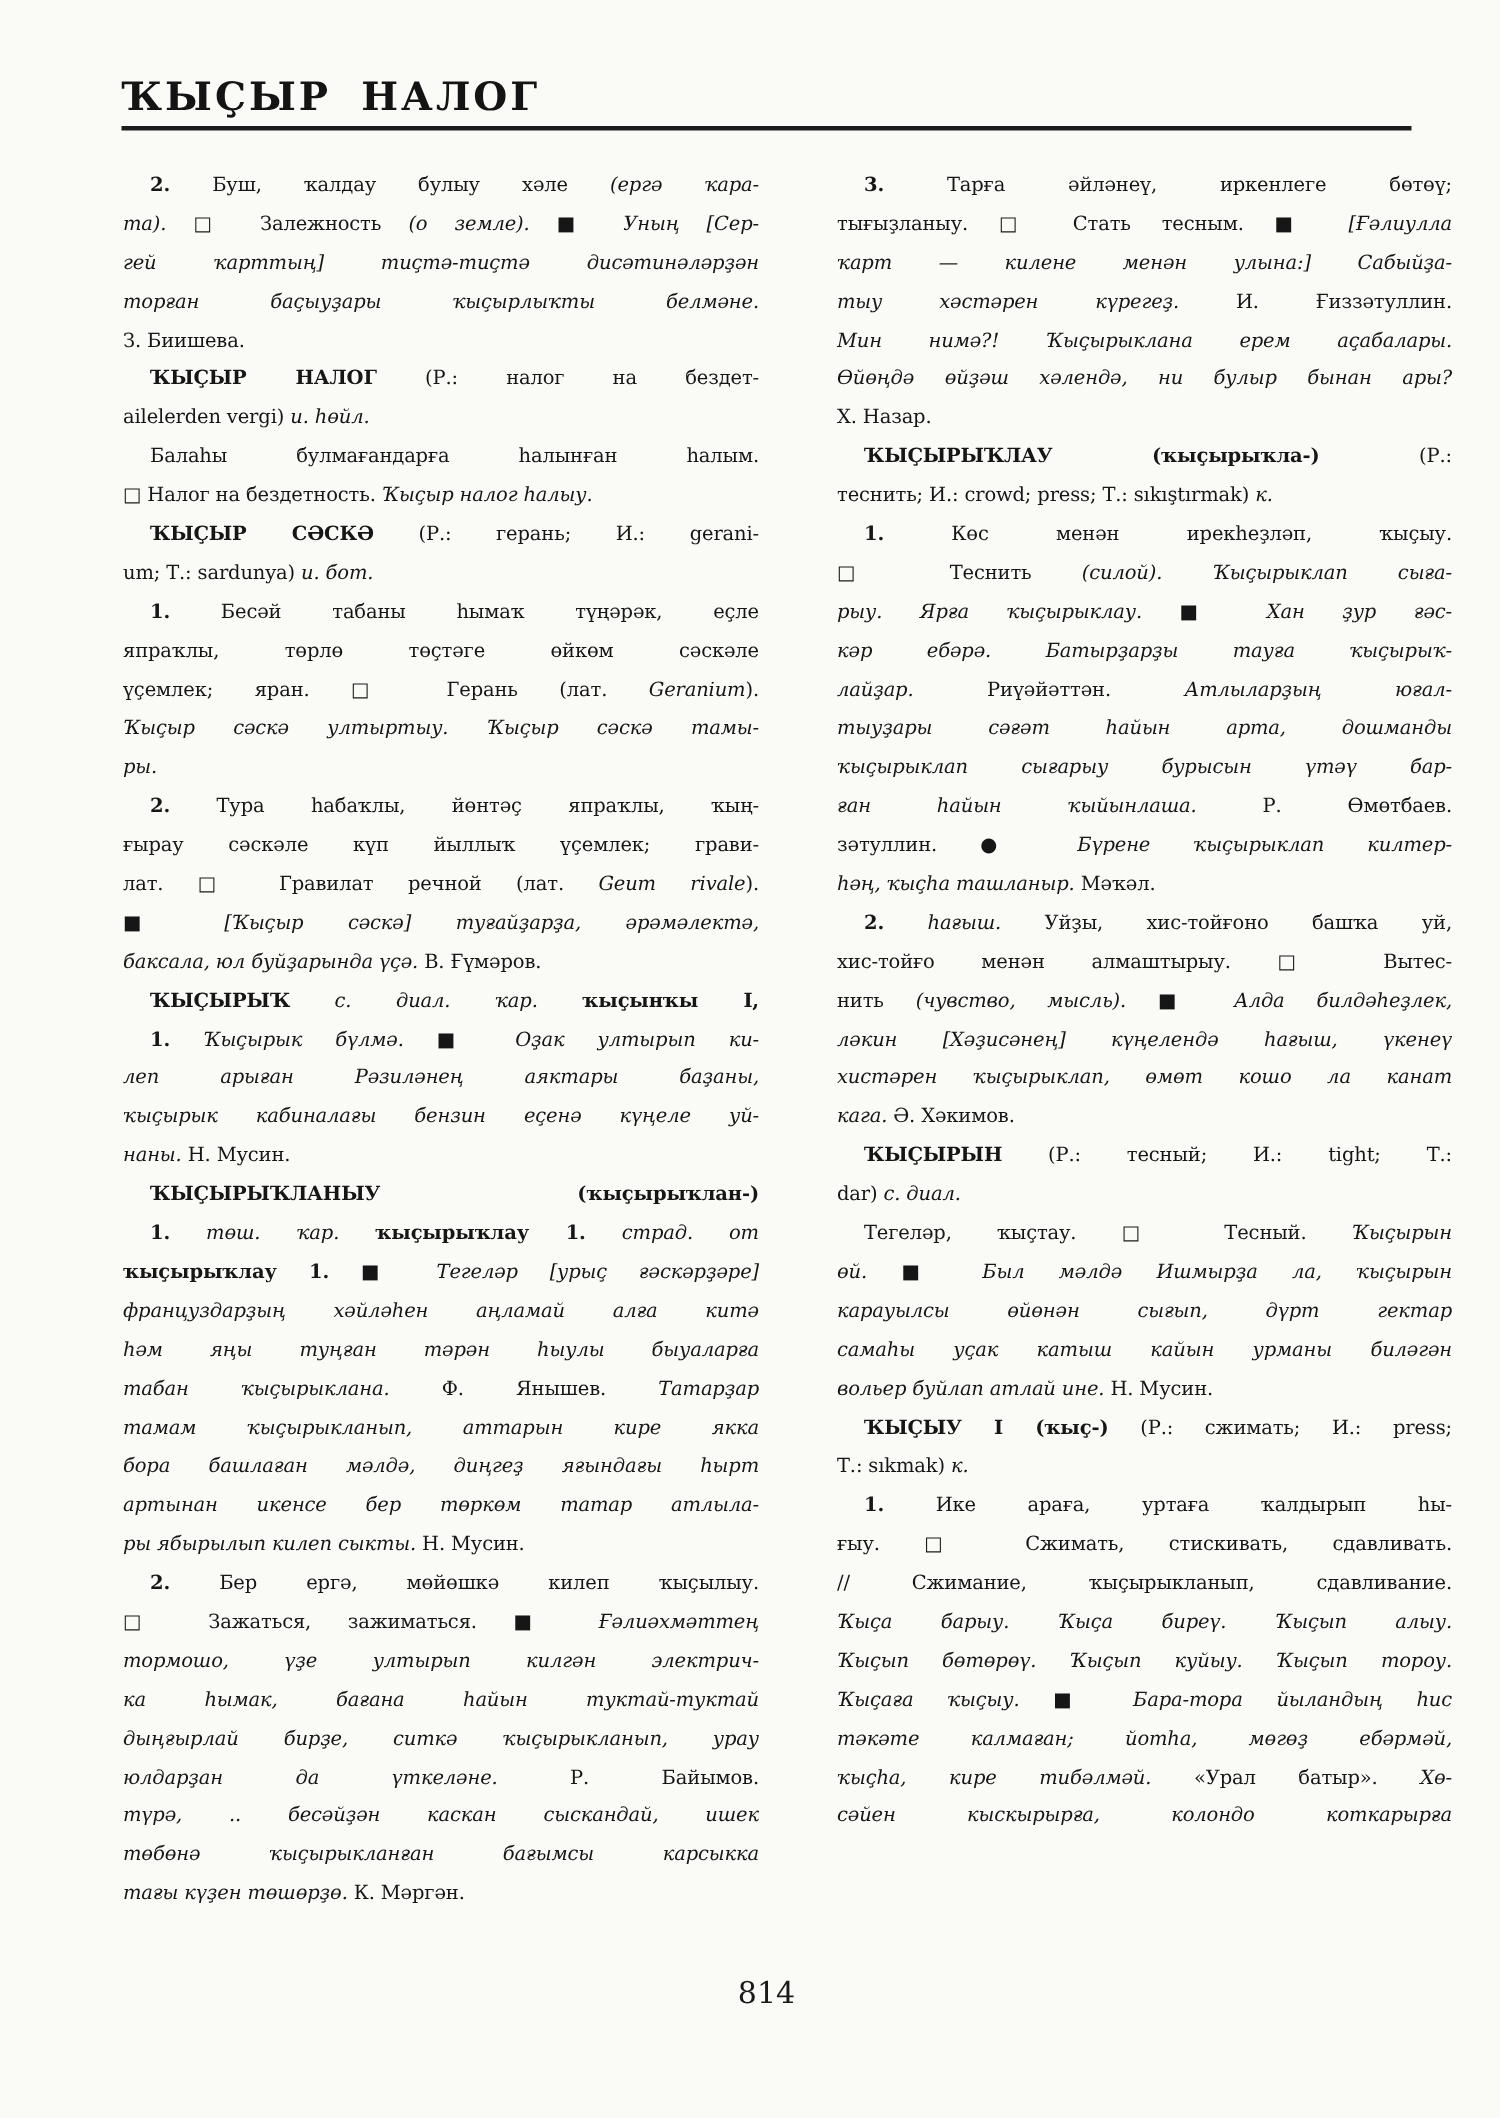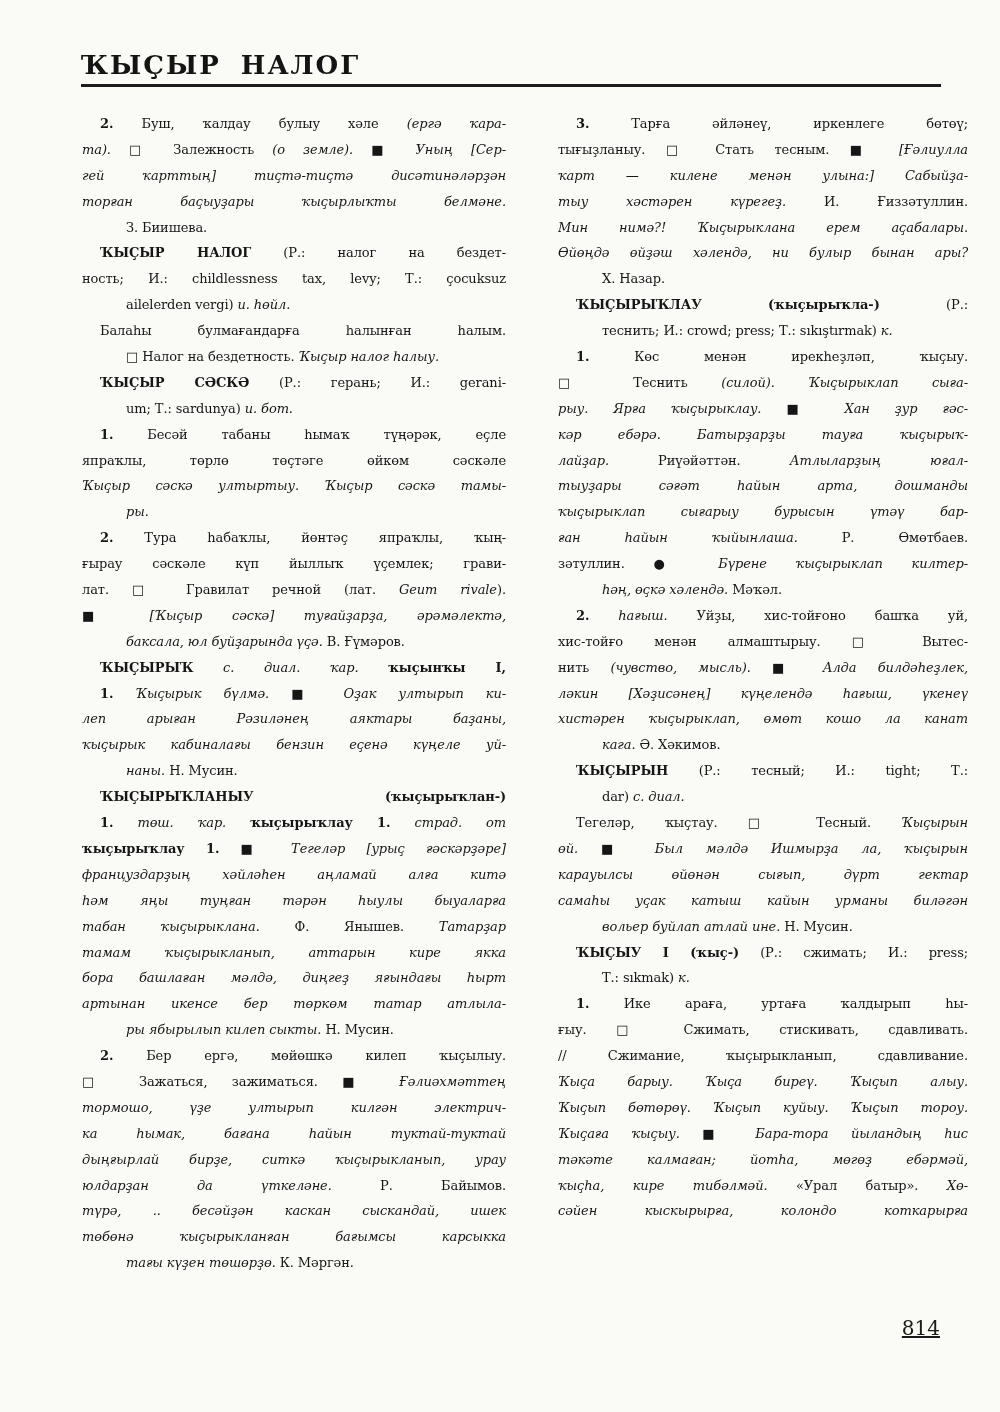--- a/index.html
+++ b/index.html
@@ -29,53 +29,53 @@
   }
   .col-left  { left:82px;  width:424px; }
   .col-right { left:558px; width:410px; }
   .line {
     height:25.9px; line-height:25.9px;
     text-align:justify; text-align-last:justify;
     overflow:hidden;
     letter-spacing:-0.1px;
     white-space:normal;
   }
-  .line.end { text-align-last:left;margin-left:44px; }
+  .line.end { text-align-last:left; }
   .line.ind { text-indent:18px; }
   .r  { font-style:normal; font-weight:400; }
   .i  { font-style:italic; font-weight:400; }
   .b  { font-style:normal; font-weight:700; }
   .page-number {
     position:absolute; left:82px; top:1316px;
-    width:858px; text-align:right;
-    font-size:20px; color:#1a1a1a;text-decoration:underline;
+    width:858px; text-align:center;
+    font-size:20px; color:#1a1a1a;
   }
 </style>
 </head>
 <body>
 
 <div class="page">
   <div class="running-head">ҠЫҪЫР НАЛОГ</div>
   <div class="head-rule"></div>
 
   <div class="col col-left" id="col-left">
       <div class="line ind"><span class="b">2.</span><span class="r"> Буш, ҡалдау булыу хәле </span><span class="i">(ергә ҡара-</span></div>
       <div class="line"><span class="i">та).</span><span class="r"> □ Залежность </span><span class="i">(о земле).</span><span class="r"> ■ </span><span class="i">Уның [Сер-</span></div>
       <div class="line"><span class="i">гей ҡарттың] тиҫтә-тиҫтә дисәтинәләрҙән</span></div>
       <div class="line"><span class="i">торған баҫыуҙары ҡыҫырлыҡты белмәне.</span></div>
       <div class="line end"><span class="r">З. Биишева.</span></div>
       <div class="line ind"><span class="b">ҠЫҪЫР НАЛОГ</span><span class="r"> (Р.: налог на бездет-</span></div>
-      <div class="line"><span class="r">ность; И.: childlessness tax, levy; Т.: çocuksuz</span></div>
       <div class="line end"><span class="r">ailelerden vergi) </span><span class="i">и. һөйл.</span></div>
       <div class="line ind"><span class="r">Балаһы булмағандарға һалынған һалым.</span></div>
       <div class="line end"><span class="r">□ Налог на бездетность. </span><span class="i">Ҡыҫыр налог һалыу.</span></div>
       <div class="line ind"><span class="b">ҠЫҪЫР СӘСКӘ</span><span class="r"> (Р.: герань; И.: gerani-</span></div>
       <div class="line end"><span class="r">um; Т.: sardunya) </span><span class="i">и. бот.</span></div>
       <div class="line ind"><span class="b">1.</span><span class="r"> Бесәй табаны һымаҡ түңәрәк, еҫле</span></div>
       <div class="line"><span class="r">япраҡлы, төрлө төҫтәге өйкөм сәскәле</span></div>
+      <div class="line"><span class="r">үҫемлек; яран. □ Герань (лат. </span><span class="i">Geranium</span><span class="r">).</span></div>
       <div class="line"><span class="i">Ҡыҫыр сәскә ултыртыу. Ҡыҫыр сәскә тамы-</span></div>
       <div class="line end"><span class="i">ры.</span></div>
       <div class="line ind"><span class="b">2.</span><span class="r"> Тура һабаҡлы, йөнтәҫ япраҡлы, ҡың-</span></div>
       <div class="line"><span class="r">ғырау сәскәле күп йыллыҡ үҫемлек; грави-</span></div>
       <div class="line"><span class="r">лат. □ Гравилат речной (лат. </span><span class="i">Geum rivale</span><span class="r">).</span></div>
       <div class="line"><span class="r">■ </span><span class="i">[Ҡыҫыр сәскә] туғайҙарҙа, әрәмәлектә,</span></div>
       <div class="line end"><span class="i">баксала, юл буйҙарында үҫә. </span><span class="r">В. Ғүмәров.</span></div>
       <div class="line ind"><span class="b">ҠЫҪЫРЫҠ</span><span class="i"> с. диал. ҡар. </span><span class="b">ҡыҫынҡы I,</span></div>
       <div class="line ind"><span class="b">1.</span><span class="i"> Ҡыҫырык бүлмә. </span><span class="r">■ </span><span class="i">Оҙак ултырып ки-</span></div>
       <div class="line"><span class="i">леп арыған Рәзиләнең аяктары баҙаны,</span></div>
@@ -114,21 +114,21 @@
       <div class="line end"><span class="r">теснить; И.: crowd; press; Т.: sıkıştırmak) </span><span class="i">к.</span></div>
       <div class="line ind"><span class="b">1.</span><span class="r"> Көс менән ирекһеҙләп, ҡыҫыу.</span></div>
       <div class="line"><span class="r">□ Теснить </span><span class="i">(силой). Ҡыҫырыклап сыға-</span></div>
       <div class="line"><span class="i">рыу. Ярға ҡыҫырыклау. </span><span class="r">■ </span><span class="i">Хан ҙур ғәс-</span></div>
       <div class="line"><span class="i">кәр ебәрә. Батырҙарҙы тауға ҡыҫырыҡ-</span></div>
       <div class="line"><span class="i">лайҙар. </span><span class="r">Риүәйәттән. </span><span class="i">Атлыларҙың юғал-</span></div>
       <div class="line"><span class="i">тыуҙары сәғәт һайын арта, дошманды</span></div>
       <div class="line"><span class="i">ҡыҫырыклап сығарыу бурысын үтәү бар-</span></div>
       <div class="line"><span class="i">ған һайын ҡыйынлаша. </span><span class="r">Р. Өмөтбаев. </span></div>
       <div class="line"><span class="r">зәтуллин. ● </span><span class="i">Бүрене ҡыҫырыклап килтер-</span></div>
-      <div class="line end"><span class="i">һәң, өҫкә хәлендә. </span><span class="r">Мәҡәл.</span></div>
+      <div class="line end"><span class="i">һәң, ҡыҫһа ташланыр. </span><span class="r">Мәҡәл.</span></div>
       <div class="line ind"><span class="b">2.</span><span class="i"> һағыш. </span><span class="r">Уйҙы, хис-тойғоно башҡа уй,</span></div>
       <div class="line"><span class="r">хис-тойғо менән алмаштырыу. □ Вытес-</span></div>
       <div class="line"><span class="r">нить </span><span class="i">(чувство, мысль).</span><span class="r"> ■ </span><span class="i">Алда билдәһеҙлек,</span></div>
       <div class="line"><span class="i">ләкин [Хәҙисәнең] күңелендә һағыш, үкенеү</span></div>
       <div class="line"><span class="i">хистәрен ҡыҫырыклап, өмөт кошо ла канат</span></div>
       <div class="line end"><span class="i">кага. </span><span class="r">Ә. Хәкимов.</span></div>
       <div class="line ind"><span class="b">ҠЫҪЫРЫН</span><span class="r"> (Р.: тесный; И.: tight; Т.:</span></div>
       <div class="line end"><span class="r">dar) </span><span class="i">с. диал.</span></div>
       <div class="line ind"><span class="r">Тегеләр, ҡыҫтау. □ Тесный. </span><span class="i">Ҡыҫырын</span></div>
       <div class="line"><span class="i">өй. </span><span class="r">■ </span><span class="i">Был мәлдә Ишмырҙа ла, ҡыҫырын</span></div>

